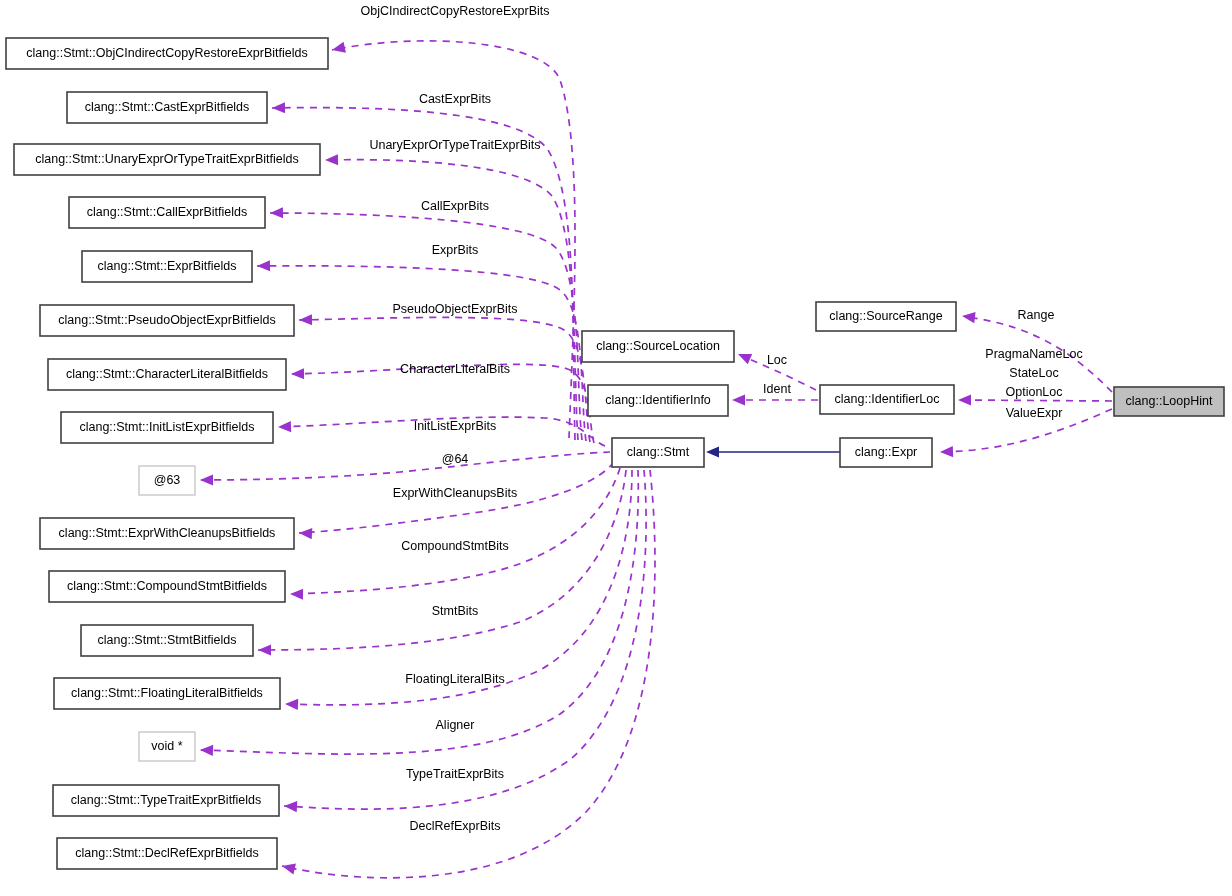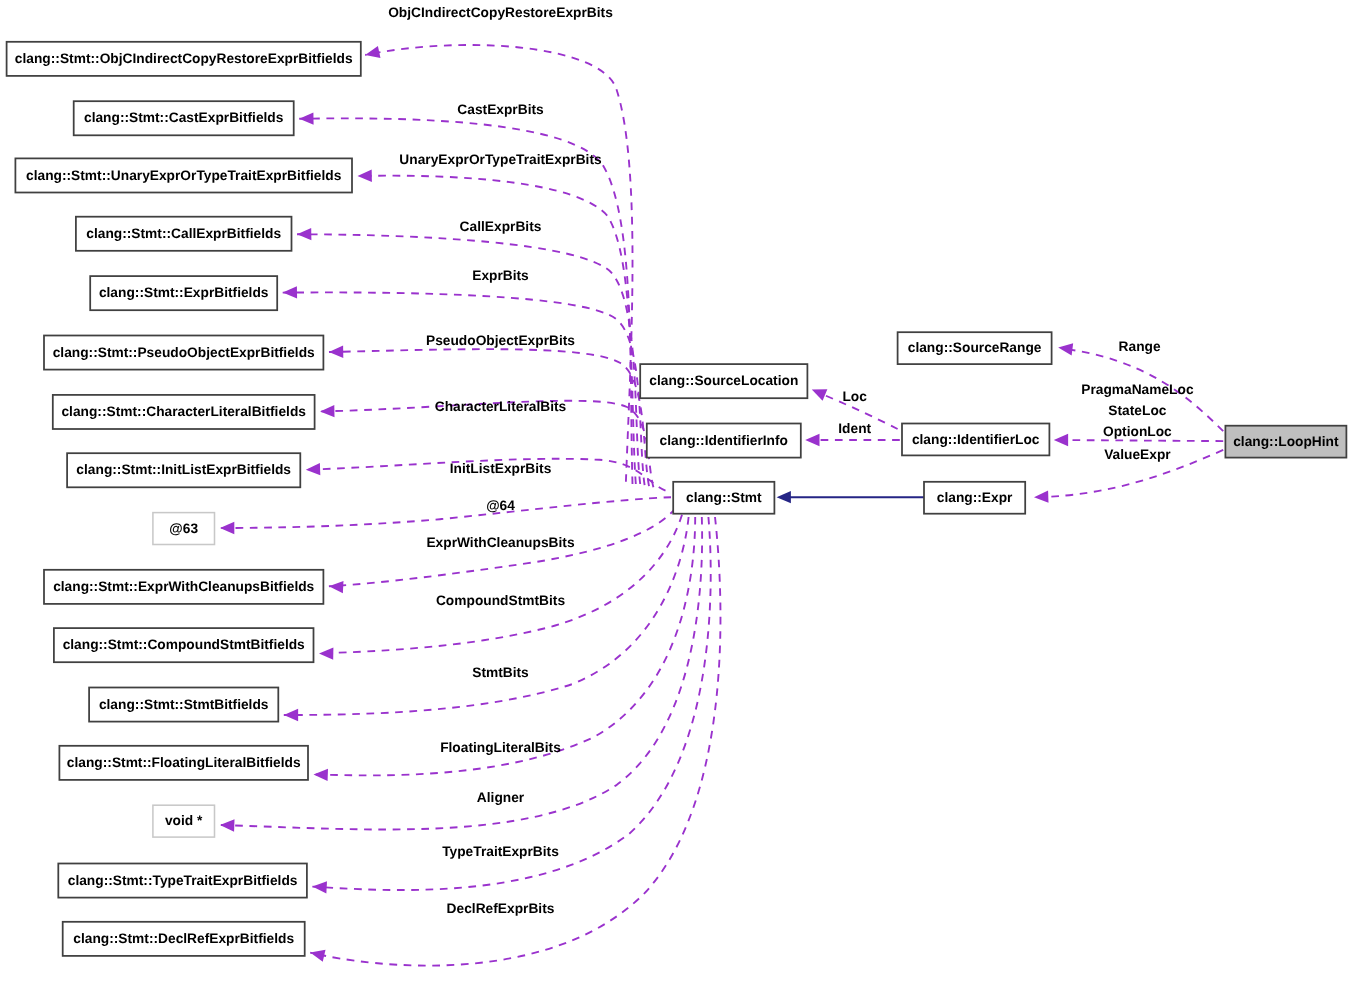--- a/index.html
+++ b/index.html
@@ -11,21 +11,20 @@
     width: 1232px;
     height: 896px;
     font-family: "Liberation Sans", sans-serif;
     overflow: hidden;
   }
   #diagram-root {
     position: relative;
     width: 1232px;
     height: 896px;
     background: #ffffff;
-    font-weight: bold;
   }
   svg#graph {
     display: block;
     width: 1232px;
     height: 896px;
   }
   .node-box {
     fill: #ffffff;
     stroke: #404040;
     stroke-width: 1.6;

